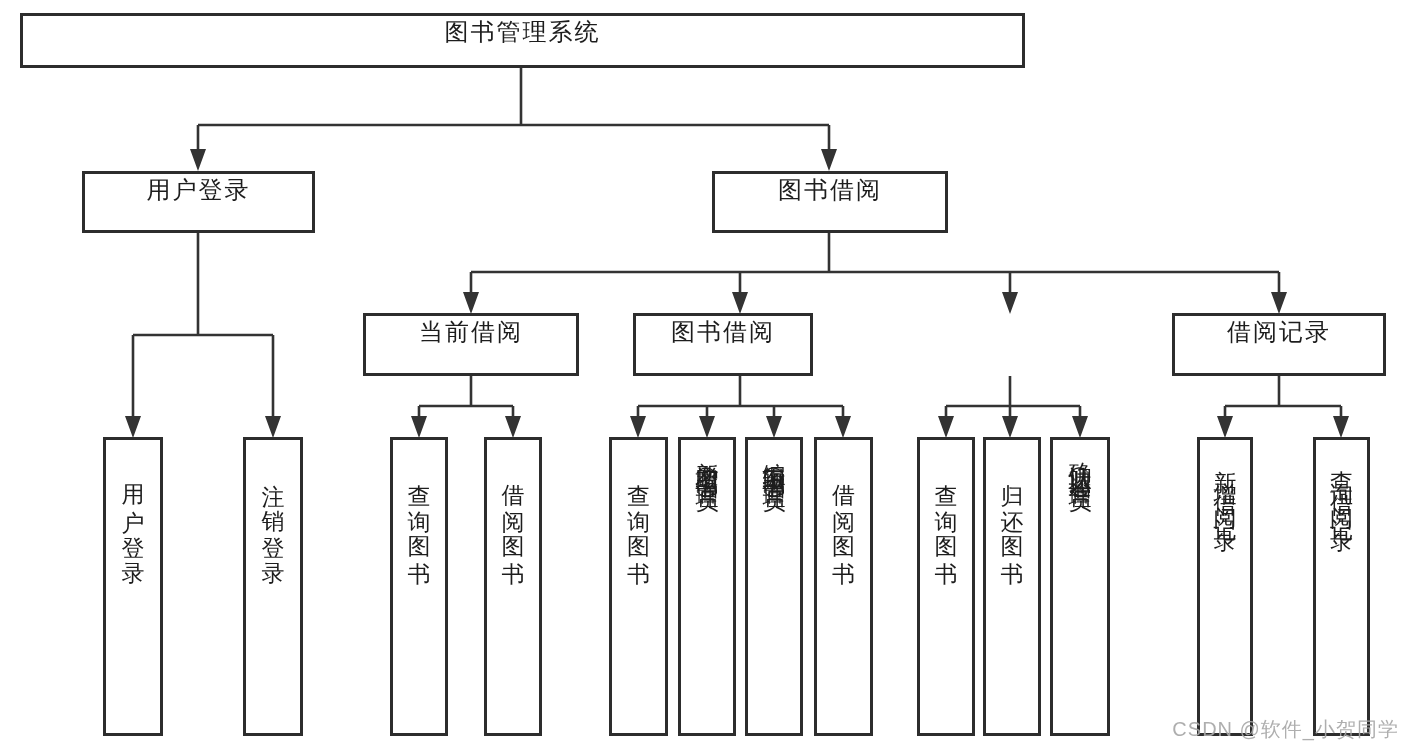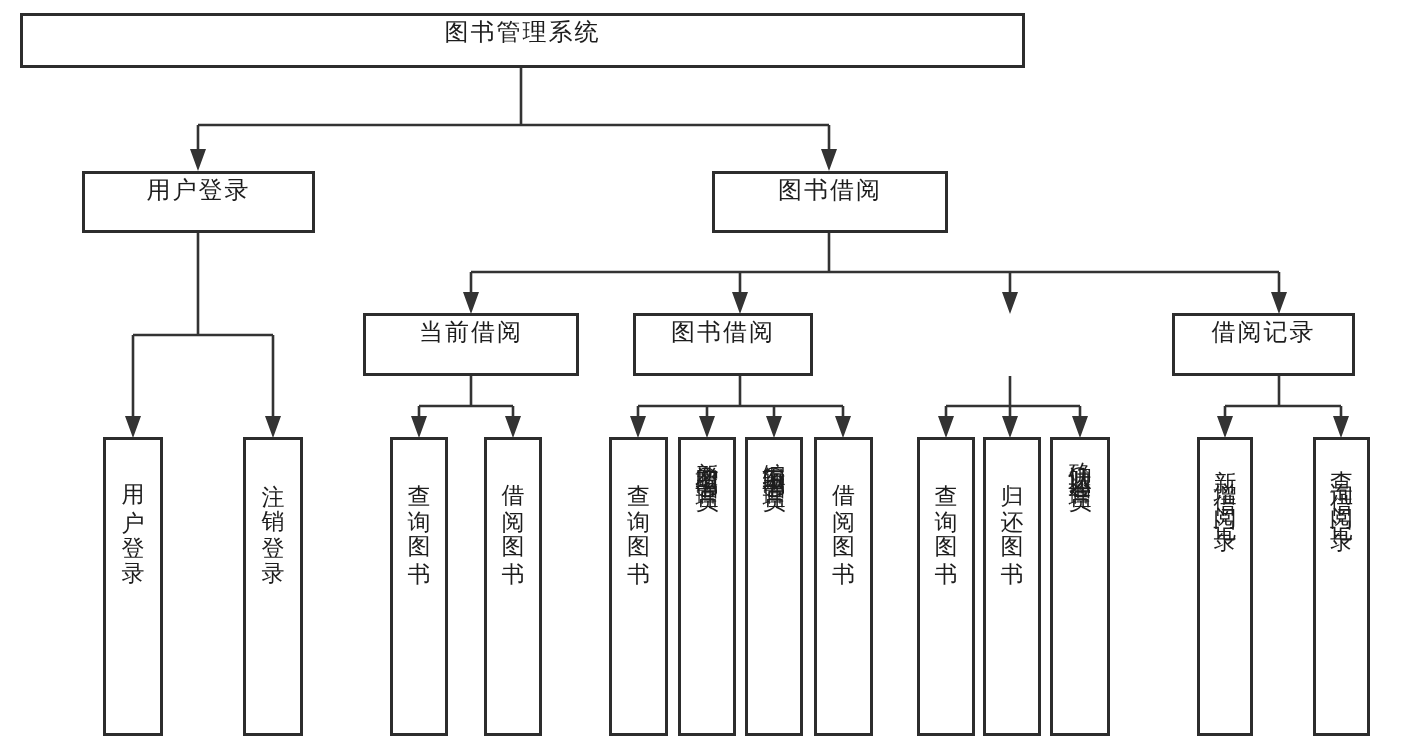--- a/index.html
+++ b/index.html
@@ -72,21 +72,21 @@
   <div class="node" style="left:712px;top:171px;width:236px;height:62px">
     <span class="h-label">图书借阅</span>
   </div>
 
   <div class="node" style="left:363px;top:313px;width:216px;height:63px">
     <span class="h-label">当前借阅</span>
   </div>
   <div class="node" style="left:633px;top:313px;width:180px;height:63px">
     <span class="h-label">图书借阅</span>
   </div>
-  <div class="node" style="left:1172px;top:313px;width:183px;height:63px">
+  <div class="node" style="left:1172px;top:313px;width:214px;height:63px">
     <span class="h-label">借阅记录</span>
   </div>
 
   <div class="node" style="left:103px;top:437px;width:60px;height:299px">
     <span class="v-label v-short">用户登录</span>
   </div>
   <div class="node" style="left:243px;top:437px;width:60px;height:299px">
     <span class="v-label v-short">注销登录</span>
   </div>
 
@@ -120,14 +120,15 @@
     <span class="v-label v-long">确认归还（管理员）</span>
   </div>
 
   <div class="node" style="left:1197px;top:437px;width:56px;height:299px">
     <span class="v-label v-mid">新增借阅记录</span>
   </div>
   <div class="node" style="left:1313px;top:437px;width:57px;height:299px">
     <span class="v-label v-mid">查询借阅记录</span>
   </div>
 
+  <div class="watermark">CSDN @软件_小贺同学</div>
 
 </div>
 
 </body></html>

